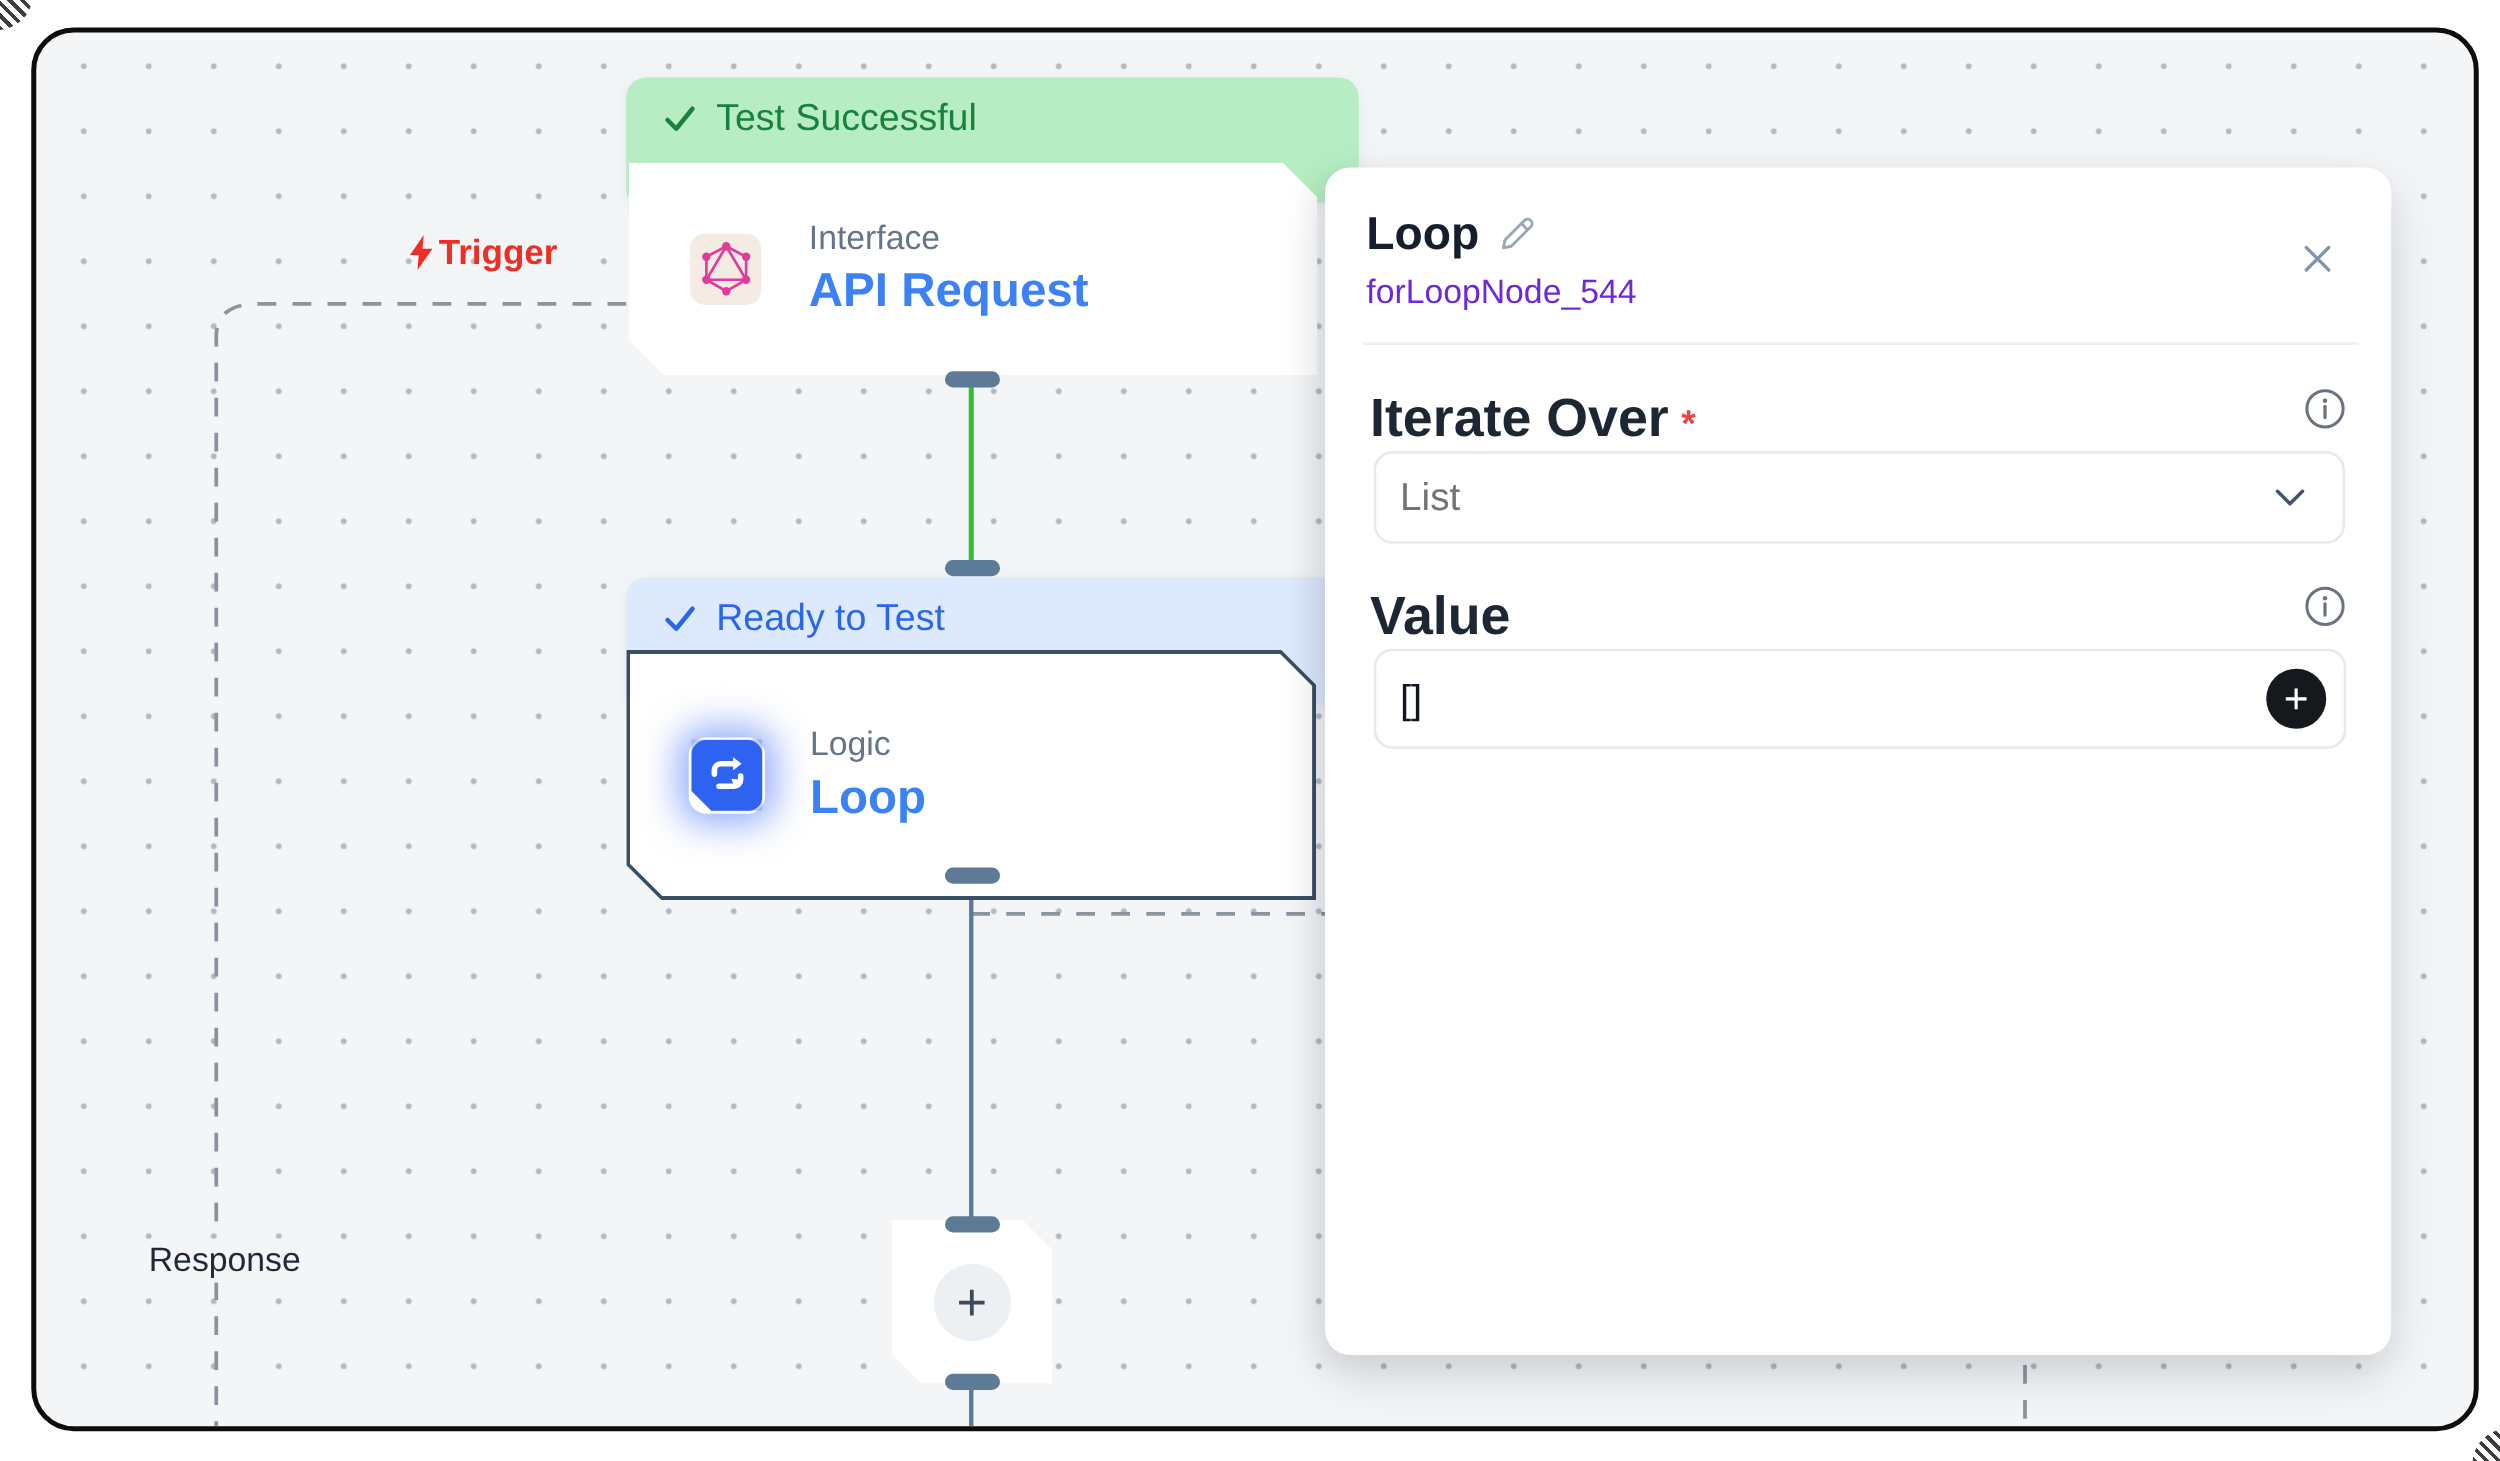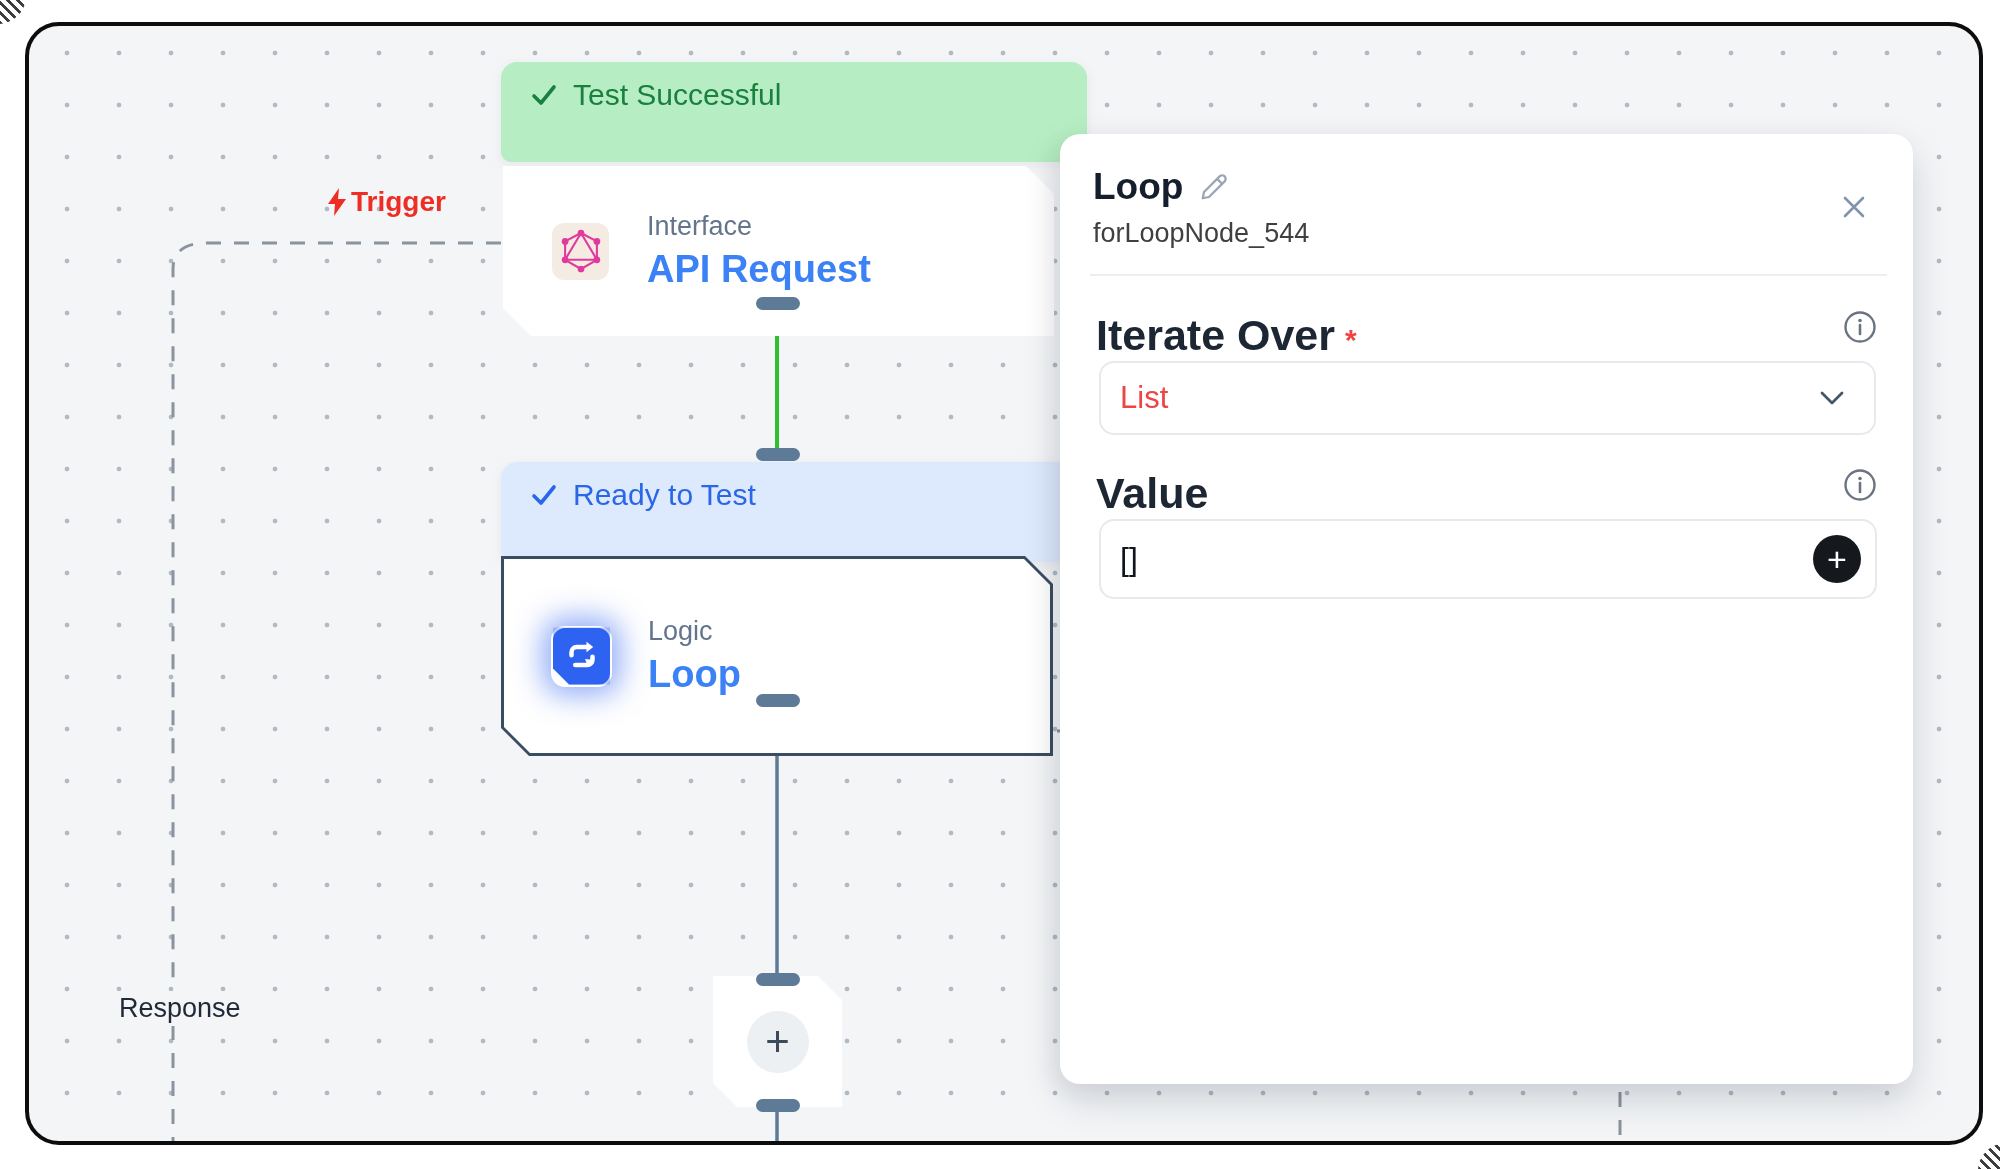--- a/index.html
+++ b/index.html
@@ -39,21 +39,20 @@
   .banner-blue  { left:472px; top:436px; width:586px; background:#dde9fc; }
   .banner-row { display:flex; align-items:center; gap:14px; padding:16px 0 0 28px; }
   .banner-check { width:30px; height:30px; }
   .banner-text { font-size:30px; font-weight:normal; }
   .banner-green .banner-text { color:#1a8040; }
   .banner-blue  .banner-text { color:#2a66e8; }
 
   
   .node-clip {
     clip-path:polygon(0 0, calc(100% - 28px) 0, 100% 28px, 100% 100%, 28px 100%, 0 calc(100% - 28px));
-    margin-top:36px;
   }
   .node {
     position:absolute; z-index:3; background:#ffffff;
     filter:drop-shadow(0 6px 14px rgba(15,23,42,.10));
   }
   .node-api { left:474px; top:104px; width:551px; height:170px; }
   .node-loop-outer { left:472px; top:494px; width:552px; height:200px; background:#3a4e63; }
   .node-loop-inner {
     position:absolute; inset:3px; background:#ffffff;
     clip-path:polygon(0 0, calc(100% - 26px) 0, 100% 26px, 100% 100%, 26px 100%, 0 calc(100% - 26px));
@@ -104,36 +103,36 @@
   }
 
   
   .panel {
     position:absolute; z-index:10; left:1031px; top:108px; width:853px; height:950px;
     background:#ffffff; border-radius:20px;
     box-shadow:0 16px 40px rgba(15,23,42,.14), -8px 8px 22px rgba(15,23,42,.05);
   }
   .panel-title-row { position:absolute; left:33px; top:32px; display:flex; align-items:center; gap:16px; }
   .panel-title { font-size:37px; font-weight:bold; color:#141e2c; }
-  .panel-node-id { position:absolute; left:33px; top:84px; font-size:27px; color:#404040; }
+  .panel-node-id { position:absolute; left:33px; top:84px; font-size:27px; color:#6d28d9; }
   .panel-close { position:absolute; left:774px; top:53px; width:40px; height:40px; display:flex; align-items:center; justify-content:center; cursor:pointer; }
   .panel-divider { position:absolute; left:30px; right:26px; top:140px; height:2px; background:#ebeef2; }
 
   .field-label-row { position:absolute; left:36px; display:flex; align-items:baseline; gap:10px; }
   .field-label { font-size:43px; font-weight:bold; color:#1c2733; }
   .required-star { font-size:30px; font-weight:bold; color:#ef4444; }
   .info-icon { position:absolute; width:34px; height:34px; }
 
   .select-box {
     position:absolute; left:39px; top:227px; width:777px; height:74px;
     border:2px solid #e6e9ee; border-radius:15px; background:#ffffff;
     display:flex; align-items:center; justify-content:space-between;
     padding:0 28px 0 19px; cursor:pointer;
   }
-  .select-value { font-size:31px; color:#ef4444; }
+  .select-value { font-size:31px; color:#737373; }
 
   .value-box {
     position:absolute; left:39px; top:385px; width:778px; height:80px;
     border:2px solid #e6e9ee; border-radius:15px; background:#ffffff;
     display:flex; align-items:center; justify-content:space-between;
     padding:0 14px 0 19px;
   }
   .value-text { font-size:32px; color:#10161f; }
   .value-add-btn {
     width:48px; height:48px; border-radius:50%; background:#15181d; color:#ffffff;

